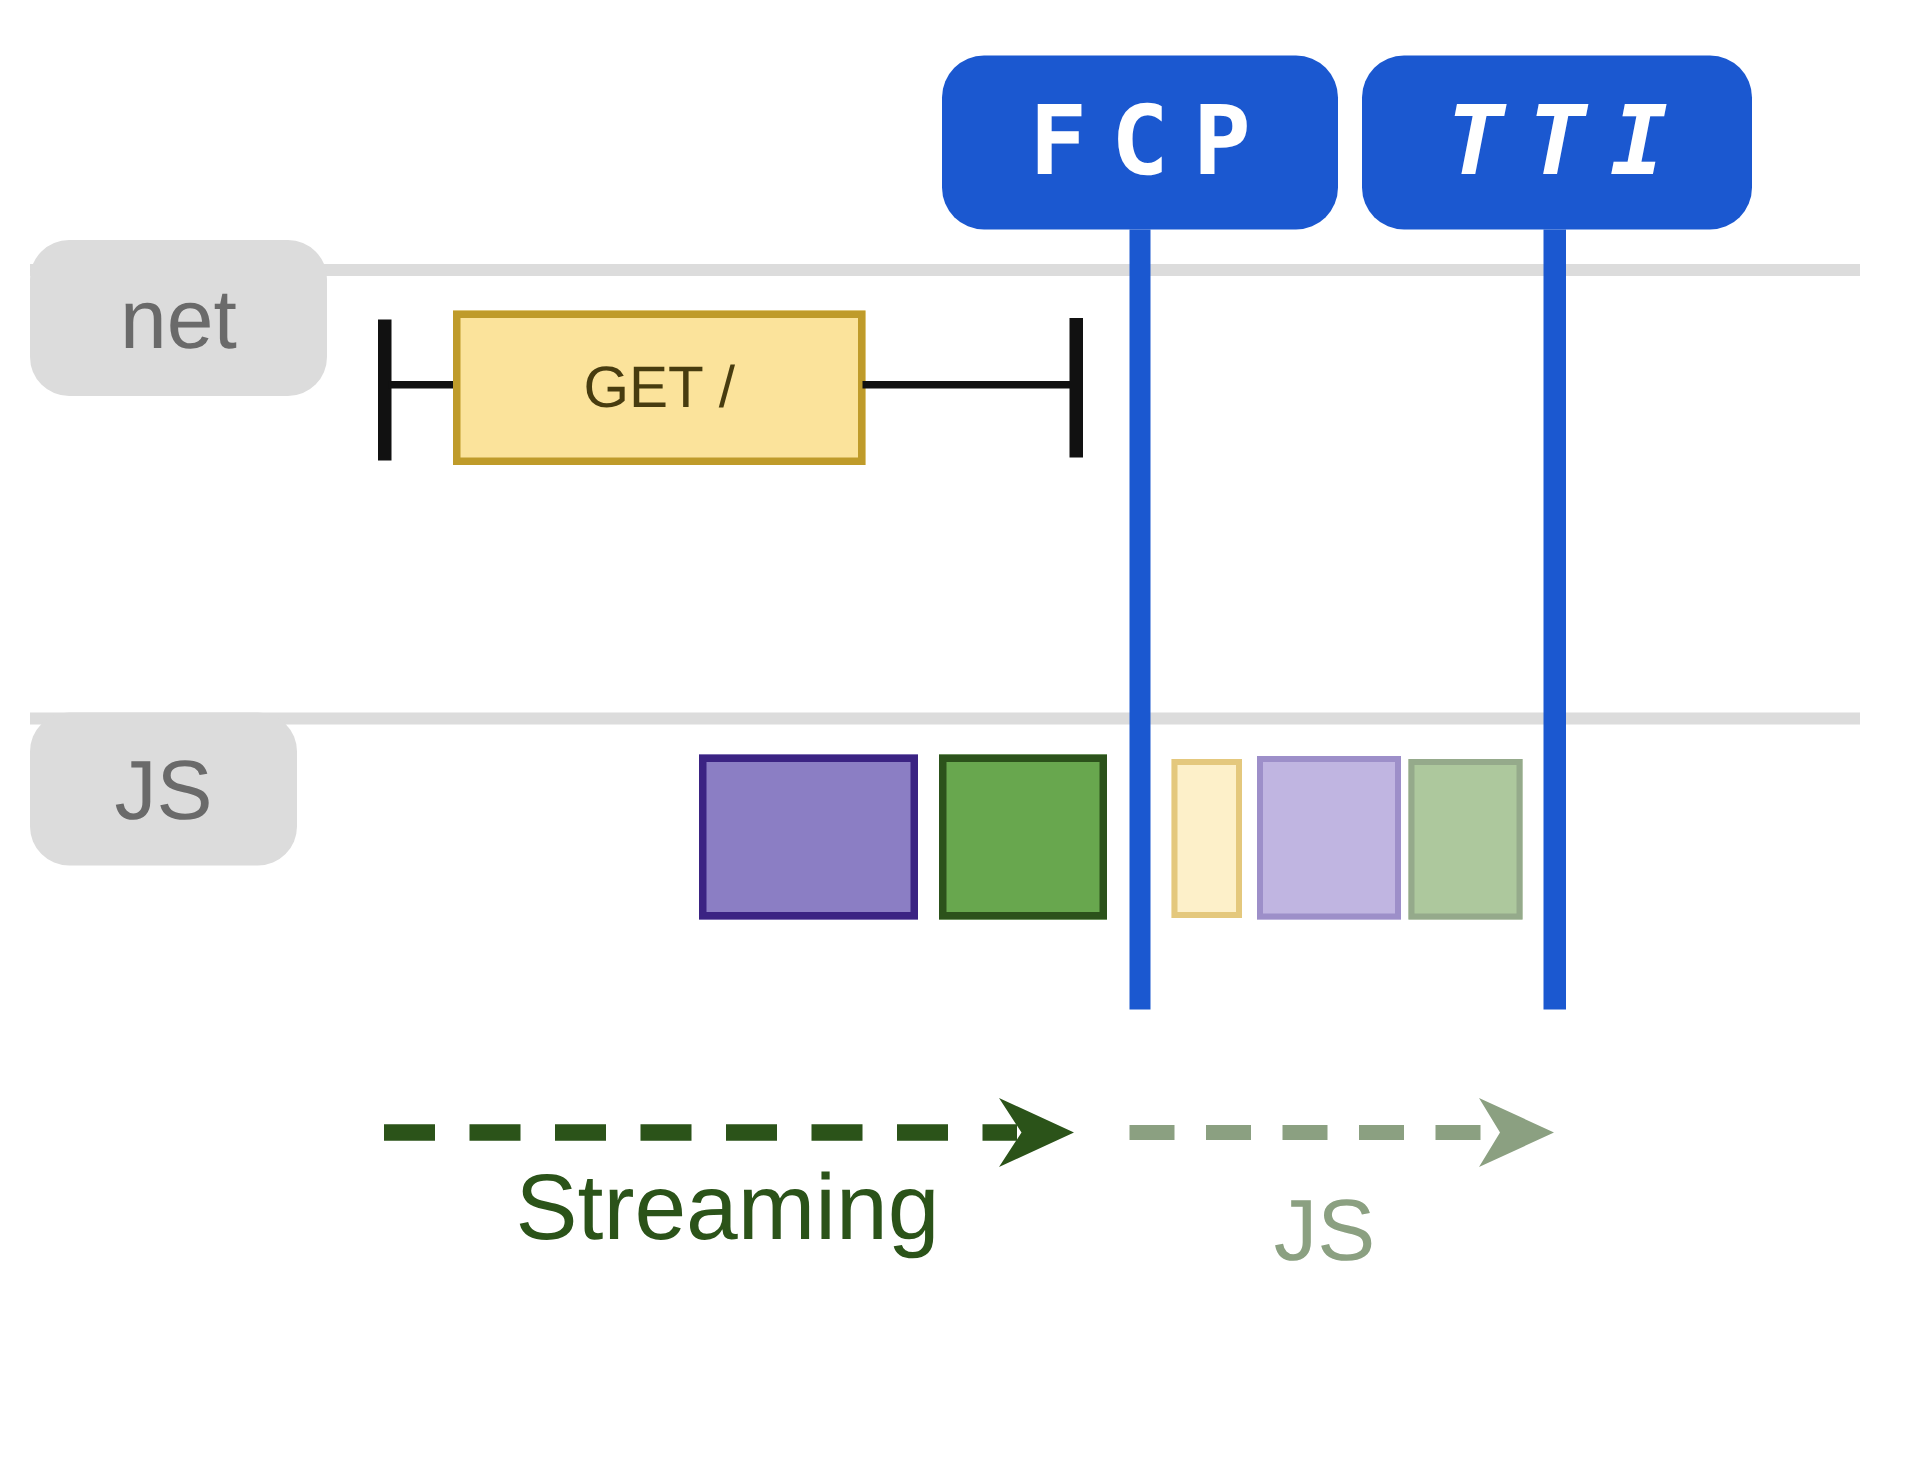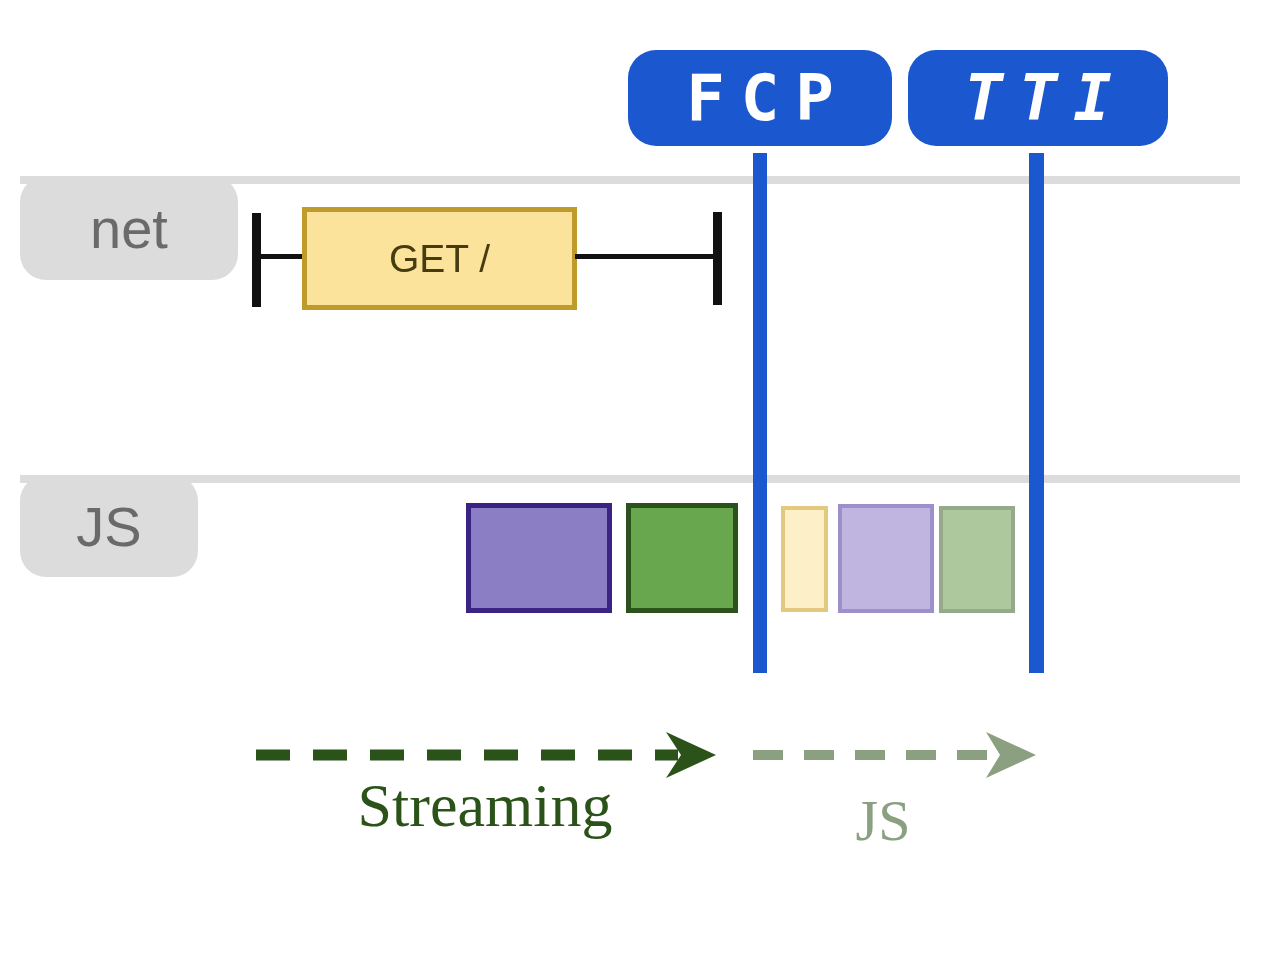--- a/index.html
+++ b/index.html
@@ -26,39 +26,38 @@
   .row-label {
     position: absolute;
     background: var(--track-gray, #dcdcdc);
     border-radius: 26px;
     display: flex;
     align-items: center;
     justify-content: center;
     font-size: 56px;
     color: var(--row-label-text, #6a6a6a);
   }
-  .net-label { left: 20px; top: 176px; width: 218px; height: 104px; }
+  .net-label { left: 20px; top: 160px; width: 198px; height: 104px; }
   .js-label  { left: 20px; top: 475px; width: 178px; height: 102px; }
 
   
   .badge {
     position: absolute;
     top: 37px;
-    height: 96px;
+    height: 116px;
     background: var(--accent-blue, #1b58d0);
     border-radius: 28px;
     display: flex;
     align-items: center;
     justify-content: center;
     color: #ffffff;
     font-family: "DejaVu Sans Mono", monospace;
     font-weight: bold;
     font-size: 64px;
     letter-spacing: 16px;
-    margin-top: 13px;
   }
   .badge span { padding-left: 16px; }
   .fcp-badge { left: 628px; width: 264px; }
   .tti-badge { left: 908px; width: 260px; font-style: italic; }
 
   .stem {
     position: absolute;
     top: 153px;
     height: 520px;
     background: var(--accent-blue, #1b58d0);
@@ -110,21 +109,20 @@
   
   .arrows {
     position: absolute;
     left: 0; top: 720px;
     width: 1272px; height: 90px;
     overflow: visible;
   }
   .legend-label {
     position: absolute;
     text-align: center;
-    font-family: Liberation Serif, serif;
   }
   .streaming-label {
     left: 240px; top: 770px; width: 490px;
     font-size: 62px;
     color: var(--streaming-green, #2b5319);
   }
   .js-optional-label {
     left: 695px; top: 782px; width: 376px;
     font-size: 58px;
     line-height: 78px;

